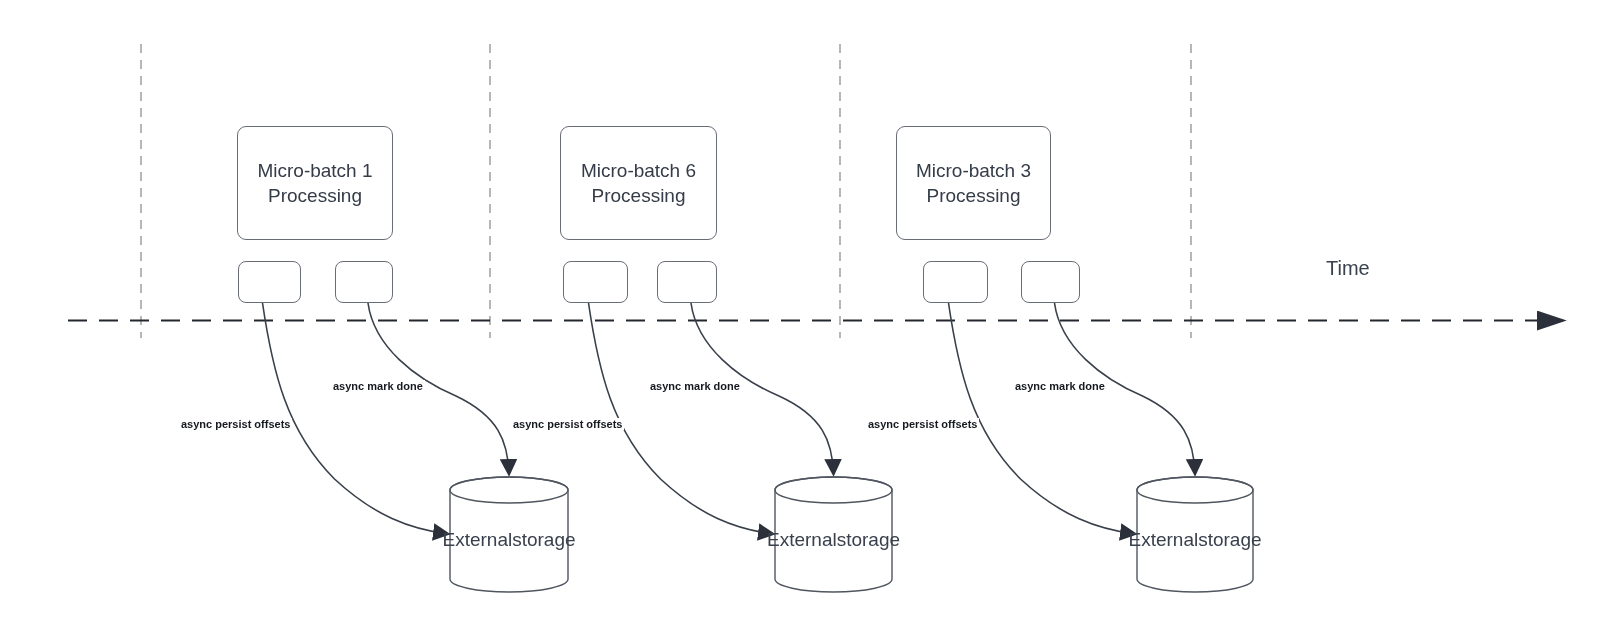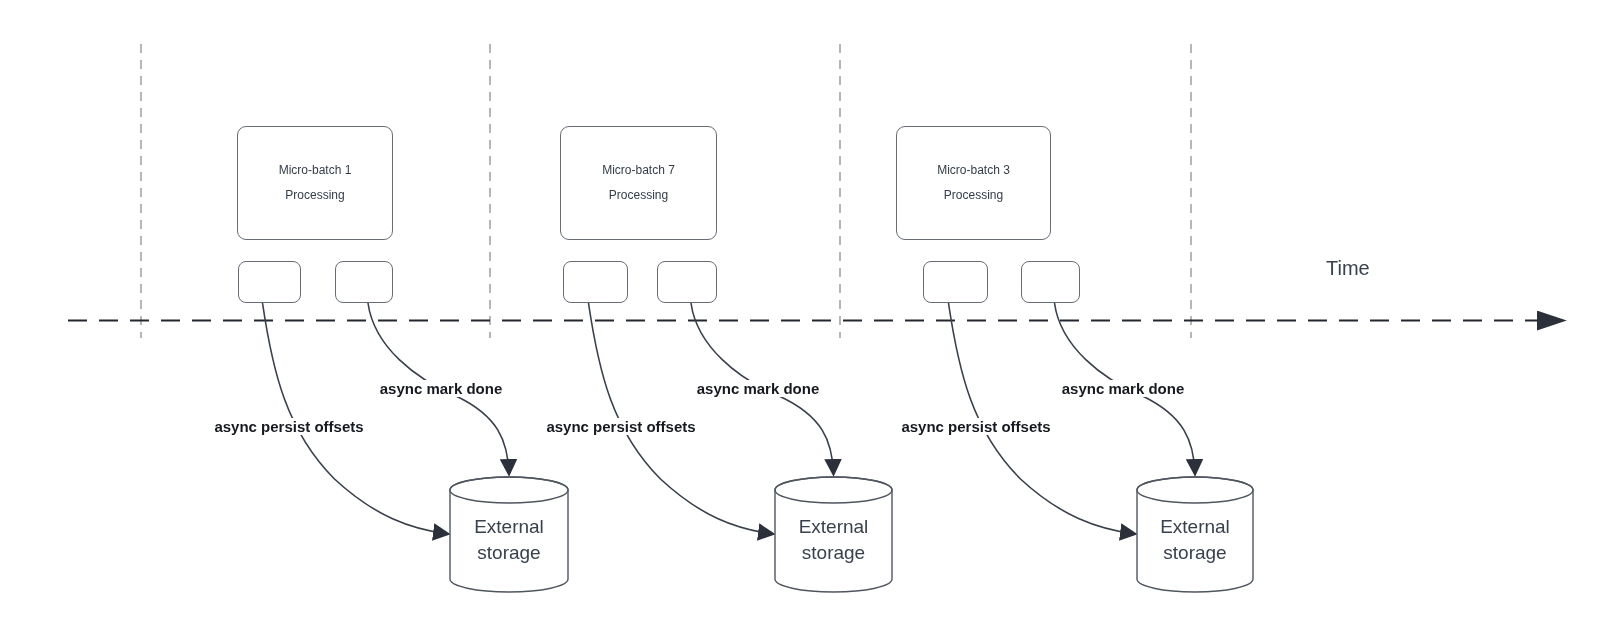--- a/index.html
+++ b/index.html
@@ -43,46 +43,45 @@
     fill: none;
   }
 
   .proc-box {
     position: absolute;
     border: 1.4px solid #686d75;
     border-radius: 9px;
     background: #ffffff;
     display: flex; flex-direction: column;
     align-items: center; justify-content: center;
-    font-size: 12px; line-height: 25px;
+    font-size: 19px; line-height: 25px;
     color: #343c48;
     text-align: center;
     box-sizing: border-box;
   }
   .mini-box {
     position: absolute;
     border: 1.4px solid #686d75;
     border-radius: 8px;
     background: #ffffff;
     box-sizing: border-box;
   }
   .cyl-label {
     position: absolute;
-    display: flex; flex-direction: column;
+    display: flex; 
     align-items: center; justify-content: center;
     font-size: 19px; line-height: 26px;
     color: #39414d;
     text-align: center;
     pointer-events: none;
   }
   .edge-label {
     position: absolute;
     width: 220px;
-    text-align: center;
-    font-size: 15px; font-weight: bold;
+    font-size: 11px; font-weight: bold;
     color: #16191f;
   }
   .edge-label span { background: #ffffff; padding: 0 2px; }
   .time-label {
     position: absolute;
     width: 120px;
     font-size: 20px;
     color: #39414d;
   }
 </style>
@@ -133,21 +132,21 @@
       </div>
       <div class="mini-box" style="left: 238px; top: 261px; width: 63px; height: 42px;"></div>
       <div class="mini-box" style="left: 335px; top: 261px; width: 58px; height: 42px;"></div>
       <div class="cyl-label" style="left: 450px; top: 493px; width: 118px; height: 93px;">
         <span>External</span>
         <span>storage</span>
       </div>
       <div class="edge-label" style="left: 179px; top: 418px;"><span>async persist offsets</span></div>
       <div class="edge-label" style="left: 331px; top: 380px;"><span>async mark done</span></div>
       <div class="proc-box" style="left: 560px; top: 126px; width: 157px; height: 114px;">
-        <span>Micro-batch 7</span>
+        <span>Micro-batch 6</span>
         <span>Processing</span>
       </div>
       <div class="mini-box" style="left: 563px; top: 261px; width: 65px; height: 42px;"></div>
       <div class="mini-box" style="left: 657px; top: 261px; width: 60px; height: 42px;"></div>
       <div class="cyl-label" style="left: 775px; top: 493px; width: 117px; height: 93px;">
         <span>External</span>
         <span>storage</span>
       </div>
       <div class="edge-label" style="left: 511px; top: 418px;"><span>async persist offsets</span></div>
       <div class="edge-label" style="left: 648px; top: 380px;"><span>async mark done</span></div>

